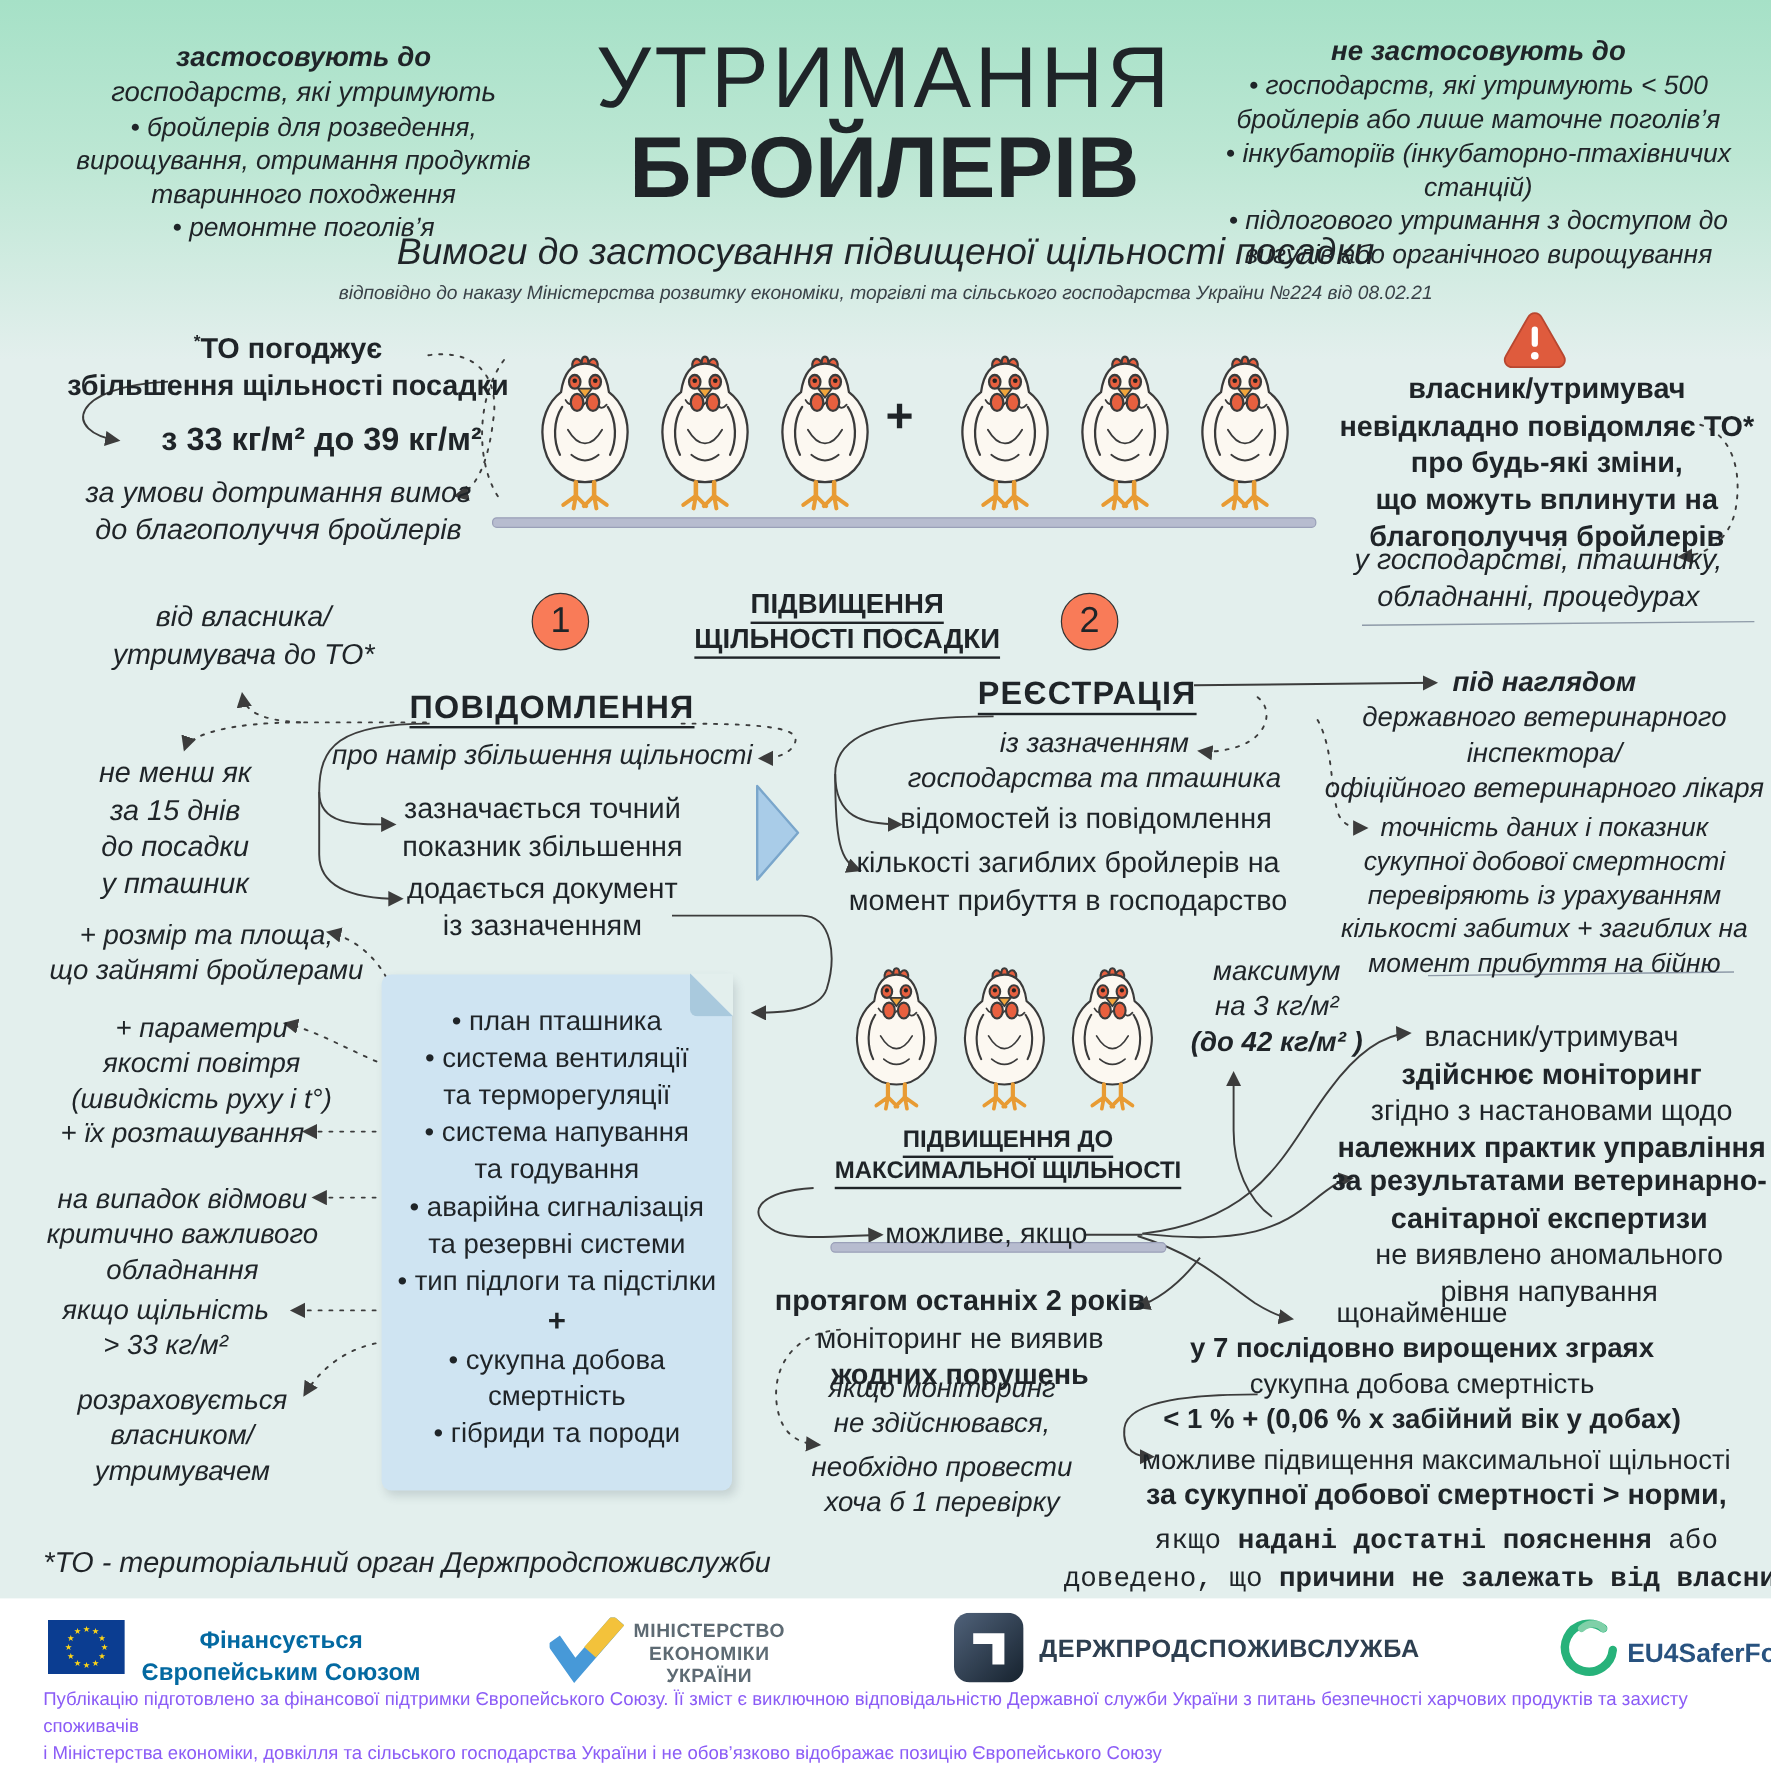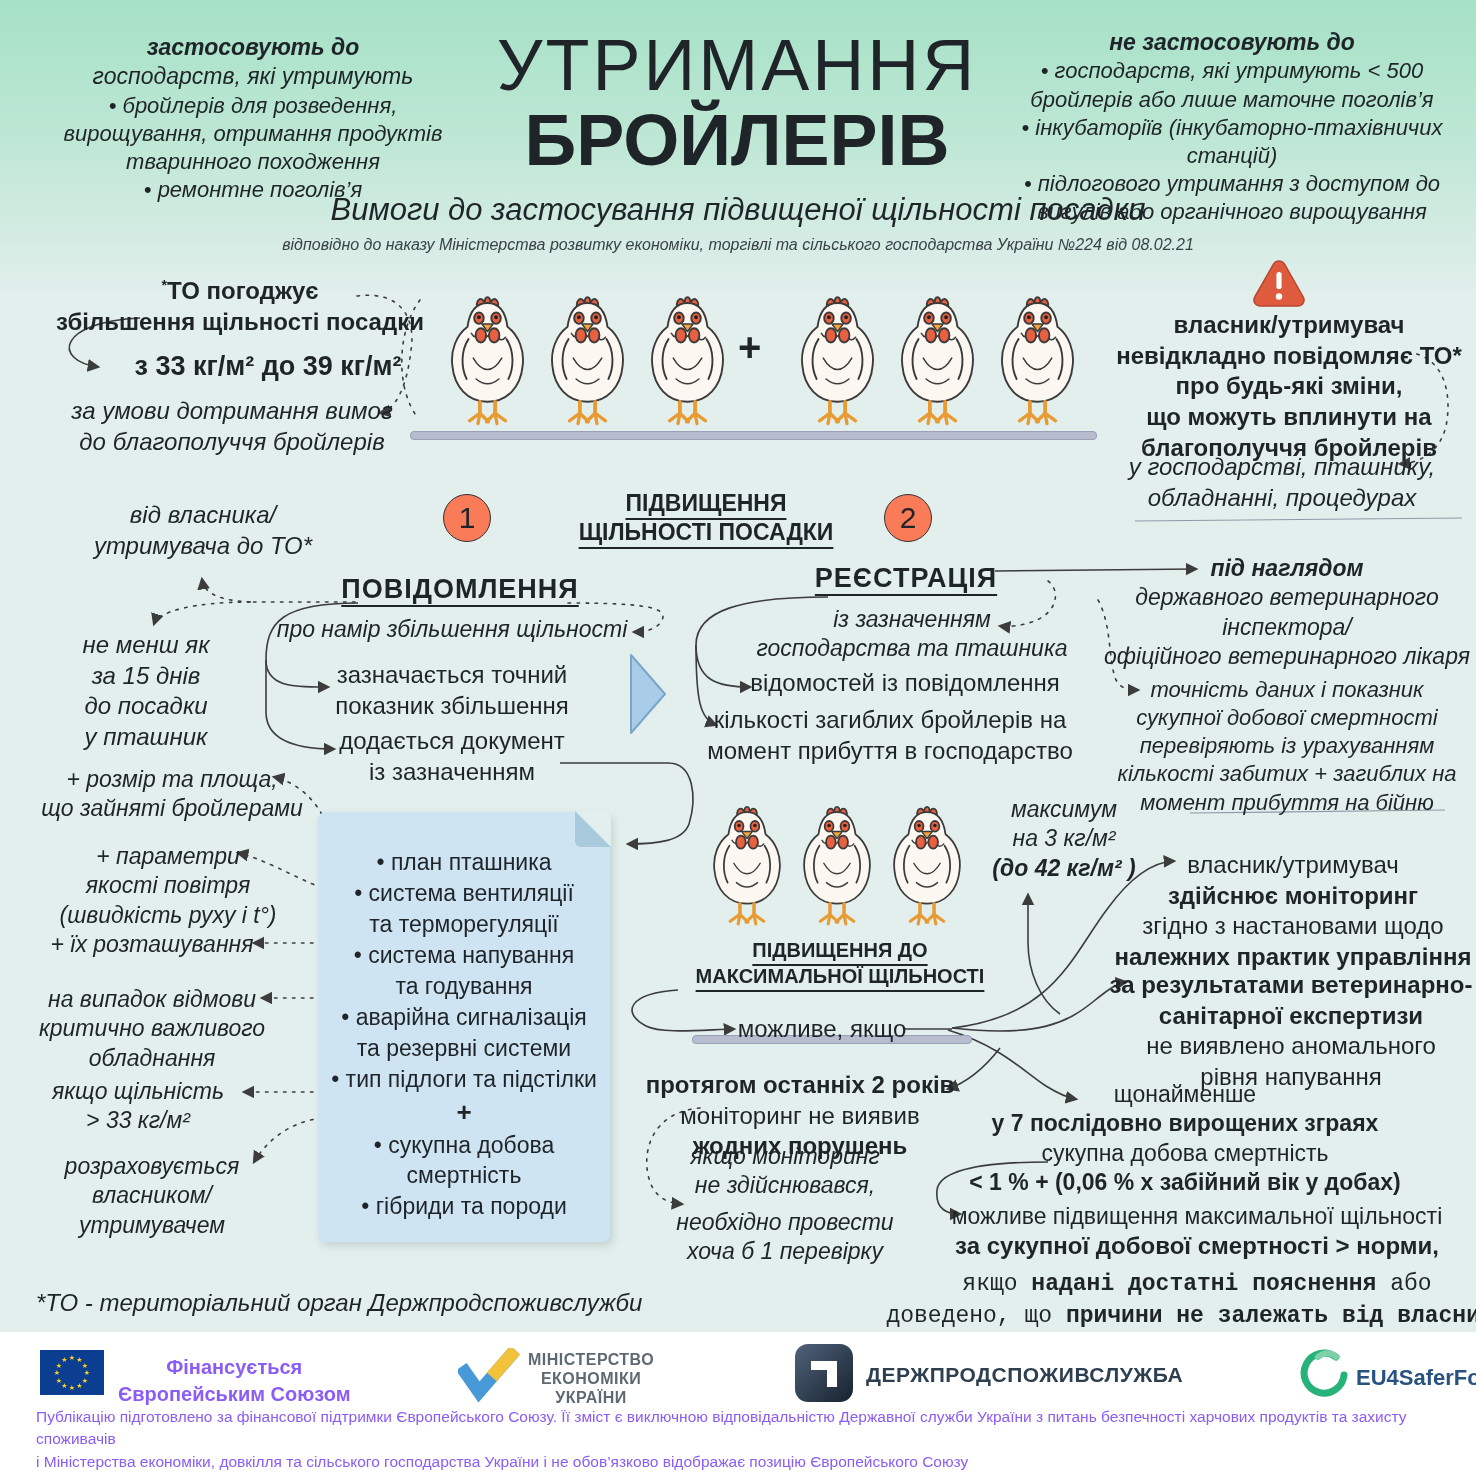--- a/index.html
+++ b/index.html
@@ -22,21 +22,21 @@
   .circle{position:absolute;z-index:2;width:46px;height:46px;border-radius:50%;
           background:#f97b58;border:1.5px solid #333;display:flex;align-items:center;
           justify-content:center;font-size:30px;}
   .bar{position:absolute;z-index:2;background:#b7bccf;border-radius:4px;border:1px solid #9aa0b8;}
   .docbox{position:absolute;z-index:2;left:318px;top:812px;width:292px;height:430px;
           background:#cfe4f2;border-radius:8px;box-shadow:3px 4px 8px rgba(60,80,90,.18);}
   .doccut{position:absolute;right:-1px;top:-1px;width:36px;height:36px;background:#e3efed;
           clip-path:polygon(0 0,100% 0,100% 100%);}
   .docfold{position:absolute;right:-1px;top:-1px;width:36px;height:36px;background:#a9c9dd;
           clip-path:polygon(0 0,0 100%,100% 100%);border-radius:0 0 0 6px;}
-  .docitems{position:relative;padding-top:34px;text-align:center;font-size:23px;line-height:1.26;}
+  .docitems{position:relative;padding-top:22px;text-align:center;font-size:23px;line-height:1.26;}
   .docitems div{margin:2px 0;}
   sup{font-size:60%;}
   .seg{display:inline;font-family:Liberation Mono, monospace;}
 </style>
 </head>
 <body>
 
 <div class="canvas">
   <div class="grad"></div>
   <div class="footerbg"></div>
@@ -351,21 +351,21 @@
         <text x="24.5" y="38">★</text>
         <text x="19" y="32.5">★</text>
       <text x="17" y="25">★</text>
         <text x="19" y="17.5">★</text>
         <text x="24.5" y="12">★</text>
       <text x="32" y="10">★</text>
         <text x="39.5" y="12">★</text>
         <text x="45" y="17.5">★</text>
     </g>
   </svg>
-  <div class="t b f20" style="left:118px;top:1354px;color:#8b5cf6;line-height:1.35">
+  <div class="t b f20" style="left:118px;top:1354px;color:#0369a1;line-height:1.35">
     <div>Фінансується</div>
     <div>Європейським Союзом</div>
   </div>
 
   <svg class="t" style="left:458px;top:1348px" width="62" height="56" viewBox="0 0 62 56">
     <g fill="none" stroke-linecap="square">
       <polyline points="7,24 21,44 53,7" stroke="#4799d8" stroke-width="13"></polyline>
       <polyline points="38,24 53,7" stroke="#f3c23b" stroke-width="13"></polyline>
     </g>
   </svg>

